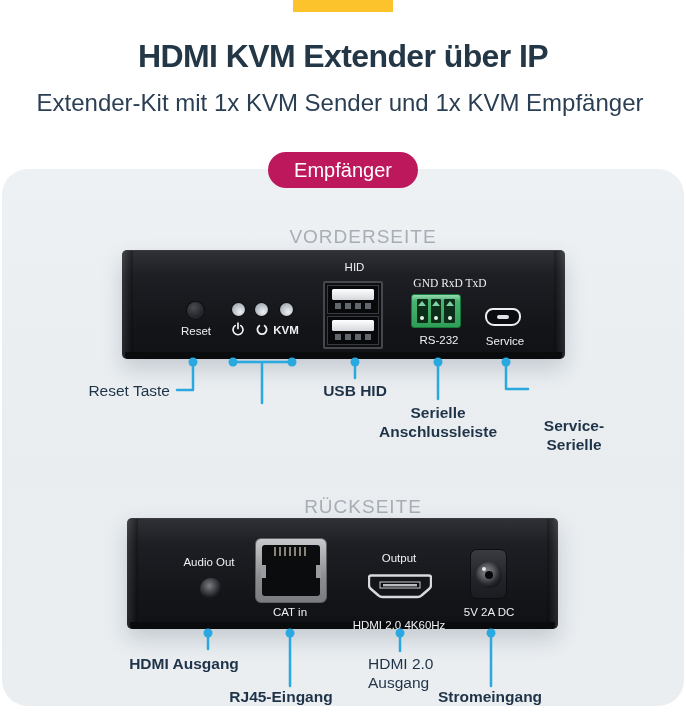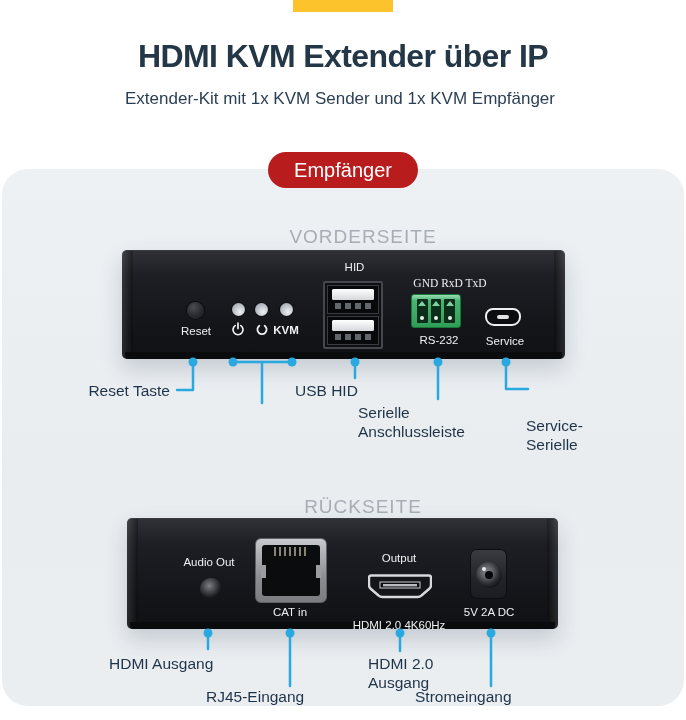--- a/index.html
+++ b/index.html
@@ -4,23 +4,23 @@
 <style>
   html,body{margin:0;padding:0;background:#fff;}
   .page{position:relative;width:686px;height:720px;background:#ffffff;overflow:hidden;
         font-family:"Liberation Sans",sans-serif;color:#1f3348;padding-left:20px;}
 
   
   .yellow-bar{position:absolute;left:293px;top:0;width:100px;height:12px;background:#fcc32d;}
   .title{position:absolute;top:38px;left:0;width:686px;text-align:center;
          font-size:32px;font-weight:800;color:#233747;letter-spacing:-0.6px;}
   .subtitle{position:absolute;top:89px;left:0;width:680px;text-align:center;
-            font-size:17px;font-weight:400;color:#2b3f54;}
+            font-size:24px;font-weight:400;color:#2b3f54;}
   .badge{position:absolute;left:268px;top:152px;width:150px;height:36px;border-radius:18px;
-         background:#b91c1c;color:#fff;font-size:20px;display:flex;align-items:center;
+         background:#be185d;color:#fff;font-size:20px;display:flex;align-items:center;
          justify-content:center;z-index:5;}
 
   
   .panel{position:absolute;left:2px;top:169px;width:682px;height:537px;border-radius:26px;
          background:linear-gradient(180deg,#edf1f4 0%,#e9edf0 55%,#eaeef1 100%);}
 
   .section-heading{position:absolute;width:686px;text-align:center;font-size:19px;
                    color:#a8aeb5;letter-spacing:1px;font-weight:500;}
   .heading-front{top:226px;} .heading-back{top:496px;}
 
@@ -92,21 +92,21 @@
            background:linear-gradient(180deg,#3a3b41,#232429 60%,#1b1c21);border:1px solid #0c0d10;
            box-sizing:border-box;}
   .dc-ring{position:absolute;left:5px;top:12px;width:26px;height:26px;border-radius:50%;
            background:radial-gradient(circle at 42% 38%,#85878c 0%,#5a5c61 30%,#2a2b30 55%,#101114 78%);}
   .dc-hole{position:absolute;left:9px;top:9px;width:8px;height:8px;border-radius:50%;background:#060708;}
   .dc-dot{position:absolute;left:6px;top:5px;width:4px;height:4px;border-radius:50%;background:#e8e9ea;}
 
   
   .callout-svg{position:absolute;left:0;top:0;width:686px;height:720px;pointer-events:none;}
   .co{position:absolute;font-size:15.5px;line-height:19px;font-weight:500;color:#1f3348;}
-  .co-c{text-align:left;} .co-r{text-align:right;}
+  .co-c{text-align:center;font-weight:bold;} .co-r{text-align:right;}
 </style>
 </head>
 <body>
 
 <div class="page">
 
   <div class="yellow-bar"></div>
   <div class="title">HDMI KVM Extender über IP</div>
   <div class="subtitle">Extender-Kit mit 1x KVM Sender und 1x KVM Empfänger</div>
 

